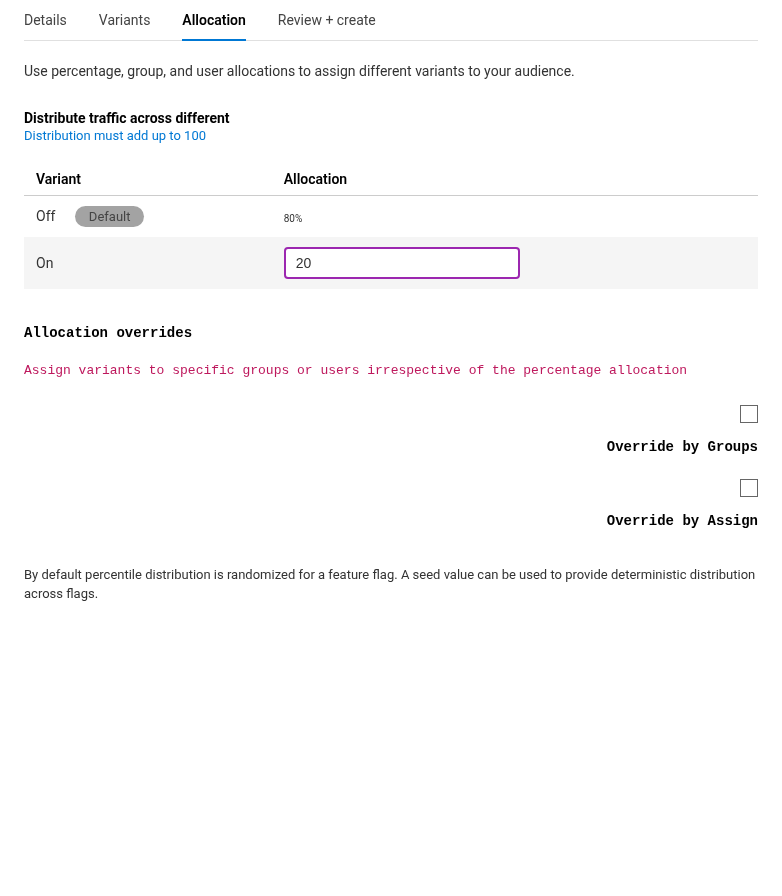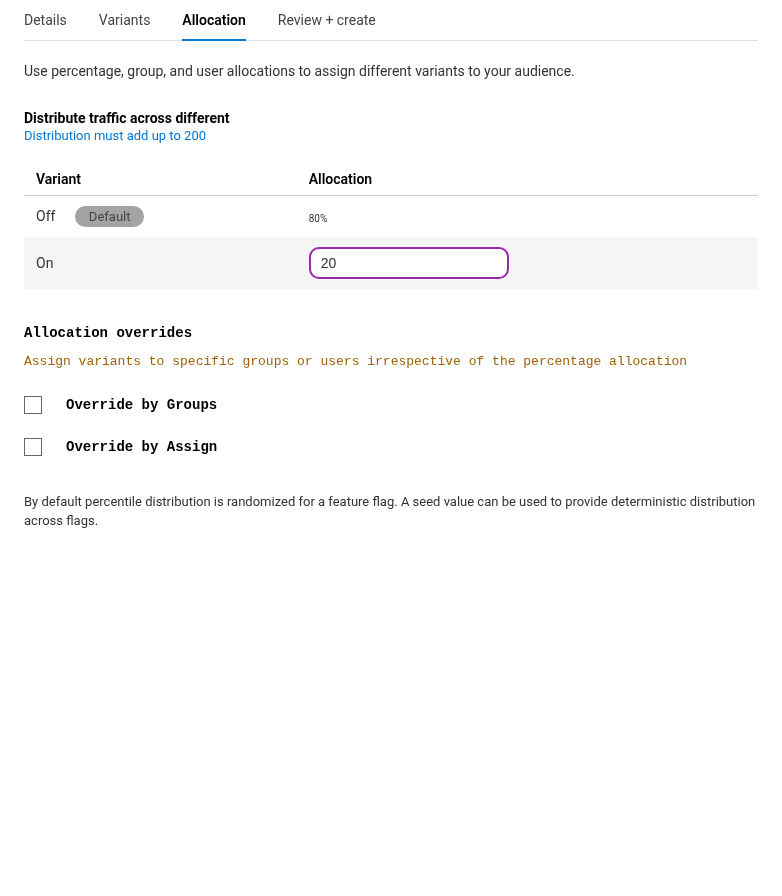--- a/index.html
+++ b/index.html
@@ -99,46 +99,47 @@
       font-size: 13px;
       margin-left: 16px;
     }
 
     .allocation-value {
       font-size: 10px;
     }
 
     .allocation-input {
       border: 2px solid #9c27b0;
-      border-radius: 10px;
+      border-radius: 4px;
       padding: 6px 10px;
       font-size: 14px;
-      width: 200px;
+      width: 236px;
       outline: none;
       color: #333;
     }
 
     
     .overrides-section {
       margin-top: 36px;
       font-family: Liberation Mono, monospace;
     }
     .overrides-desc {
-      color: #a16207;
-      font-size: 13px;
-      margin-top: 11px;
+      color: #be185d;
+      font-size: 13px;
+      margin-top: 20px;
       line-height: 1.5;
     }
 
     
     .checkbox-row {
       display: flex;
-      align-items: center;
-      gap: 24px;
+      align-items: flex-end;
+      gap: 16px;
       margin-top: 24px;
+      flex-direction: column;
     }
     .checkbox-box {
       width: 18px;
       height: 18px;
       border: 1px solid #666;
       background: #fff;
       flex-shrink: 0;
     }
     .checkbox-label {
       font-weight: 700;
@@ -174,21 +175,21 @@
   <span class="tab">Details</span>
   <span class="tab">Variants</span>
   <span class="tab active">Allocation</span>
   <span class="tab">Review + create</span>
 </nav>
 
 <p class="description">Use percentage, group, and user allocations to assign different variants to your audience.</p>
 
 <div class="section">
   <div class="section-title">Distribute traffic across different</div>
-  <div class="section-subtitle">Distribution must add up to 200</div>
+  <div class="section-subtitle">Distribution must add up to 100</div>
 
   <table class="variant-table">
     <thead>
       <tr>
         <th>Variant</th>
         <th>Allocation</th>
       </tr>
     </thead>
     <tbody>
       <tr>

